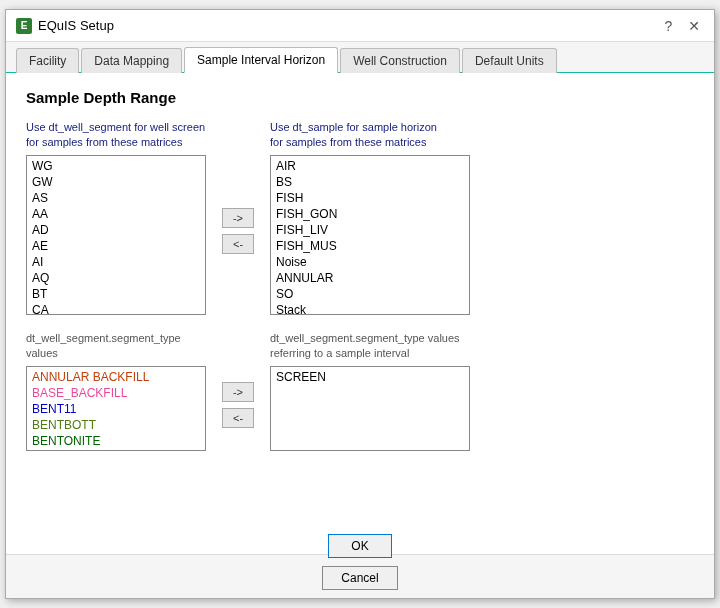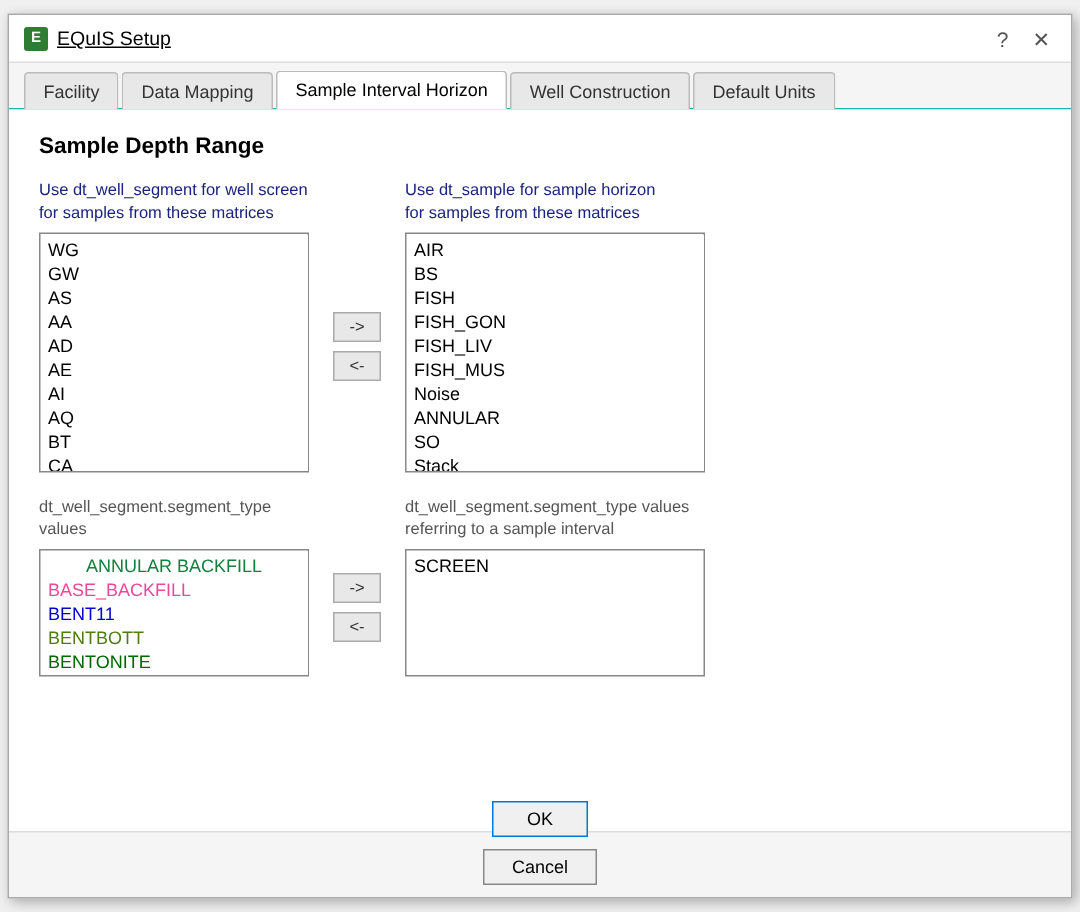--- a/index.html
+++ b/index.html
@@ -46,21 +46,20 @@
       justify-content: center;
       color: white;
       font-size: 10px;
       font-weight: bold;
       border-radius: 2px;
     }
     .title-text {
       font-size: 13px;
       font-weight: normal;
       color: #000;
-      text-decoration: underline;
     }
     .title-right {
       display: flex;
       align-items: center;
       gap: 8px;
     }
     .title-btn {
       background: none;
       border: none;
       cursor: pointer;
@@ -294,21 +293,21 @@
             <div class="list-item">Stack</div>
           </div>
       </div>
     </div>
 
     <div class="panels-row bottom-section">
 
       <div class="list-section narrow">
         <div class="sub-label">dt_well_segment.segment_type values</div>
         <div class="list-box short" id="bottom-left-list">
-            <div class="list-item" style="color: #15803d; text-align: center;">ANNULAR BACKFILL</div>
+            <div class="list-item" style="color: #c2410c;">ANNULAR BACKFILL</div>
             <div class="list-item" style="color: #ec4899;">BASE_BACKFILL</div>
             <div class="list-item" style="color: rgb(0, 0, 204);">BENT11</div>
             <div class="list-item" style="color: #4d7c0f;">BENTBOTT</div>
             <div class="list-item" style="color: rgb(0, 102, 0);">BENTONITE</div>
           </div>
       </div>
 
       <div class="arrow-btns center">
         <button class="arrow-btn">-&gt;</button>
         <button class="arrow-btn">&lt;-</button>

